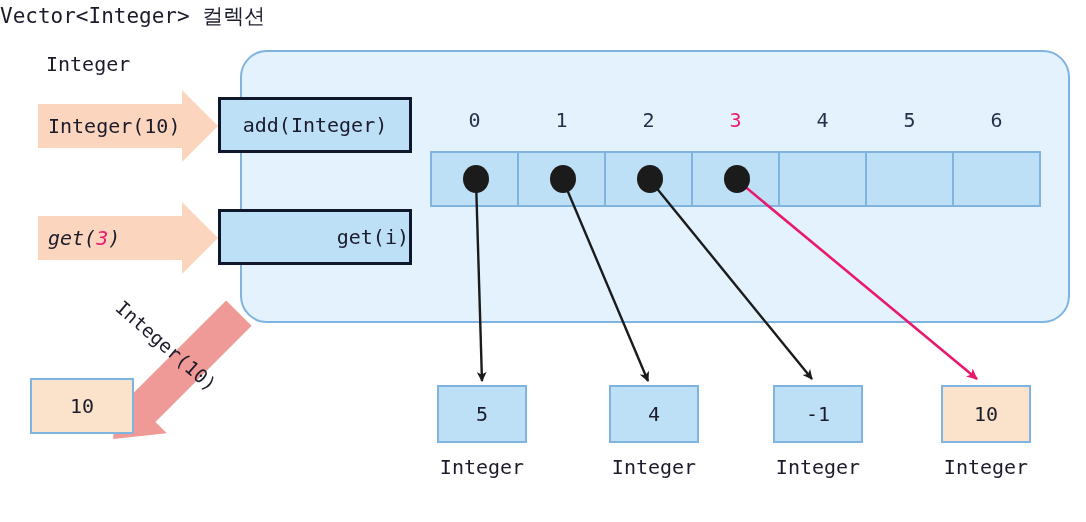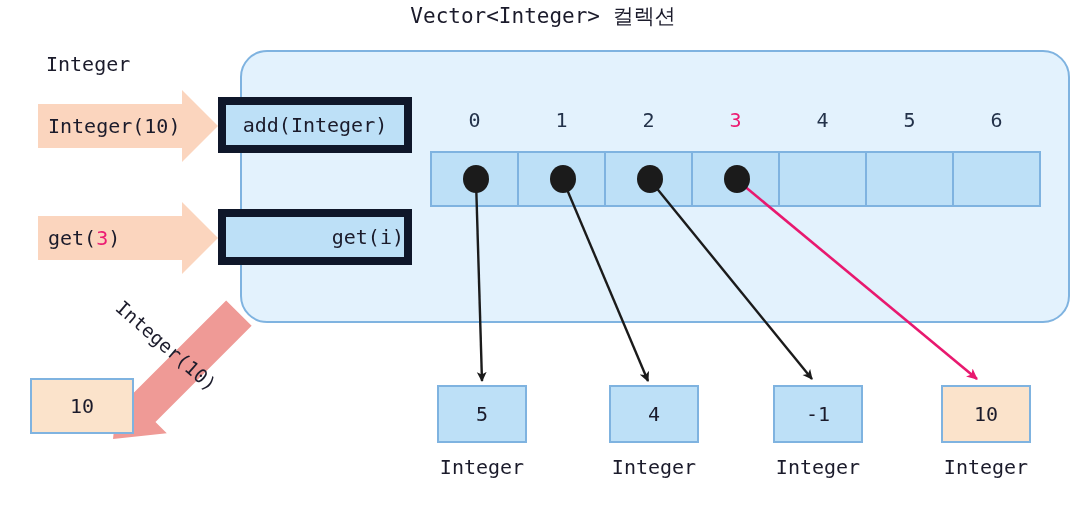--- a/index.html
+++ b/index.html
@@ -22,21 +22,20 @@
     left: 0;
     top: 0;
     width: 1086px;
     height: 522px;
   }
   .abs { position: absolute; }
 
   
   .title {
     left: 0; top: 2px; width: 1086px;
-    text-align: center;
     font-size: 21px;
     color: #1b1b2b;
     letter-spacing: 0px;
   }
   .label-integer-top {
     left: 46px; top: 52px;
     font-size: 20px;
     color: #1b1b2b;
   }
 
@@ -51,21 +50,21 @@
     z-index: 3;
     font-size: 20px;
     color: #1b1b2b;
     padding-left: 10px;
     white-space: nowrap;
   }
   .pink { color: #ec1c72; }
 
   
   .methodbox {
-    border: 8px solid #0f172a;
+    border: 3px solid #0f172a;
     background: #bde0f7;
     display: flex;
     align-items: center;
     justify-content: center;
     font-size: 20px;
     color: #1b1b2b;
     box-sizing: border-box;
   }
 
   
@@ -171,21 +170,21 @@
   </svg>
 
   <div class="abs title">Vector&lt;Integer&gt; 컬렉션</div>
 
   <div class="abs label-integer-top">Integer</div>
 
   <div class="abs callarrow" style="left:38px; top:100px; width:180px;">
     <span class="txt">Integer(10)</span>
   </div>
 
-  <div class="abs callarrow" style="left:38px; top:212px; width:180px;">
+  <div class="abs callarrow" style="left:38px; top:212px; width:180px;font-style:italic;">
     <span class="txt">
       <span>get(</span><span class="pink">3</span><span>)</span>
     </span>
   </div>
 
   <div class="abs retlabel">Integer(10)</div>
 
   <div class="abs methodbox" style="left:218px; top:97px; width:194px; height:56px;">
     <span>add(Integer)</span>
   </div>

